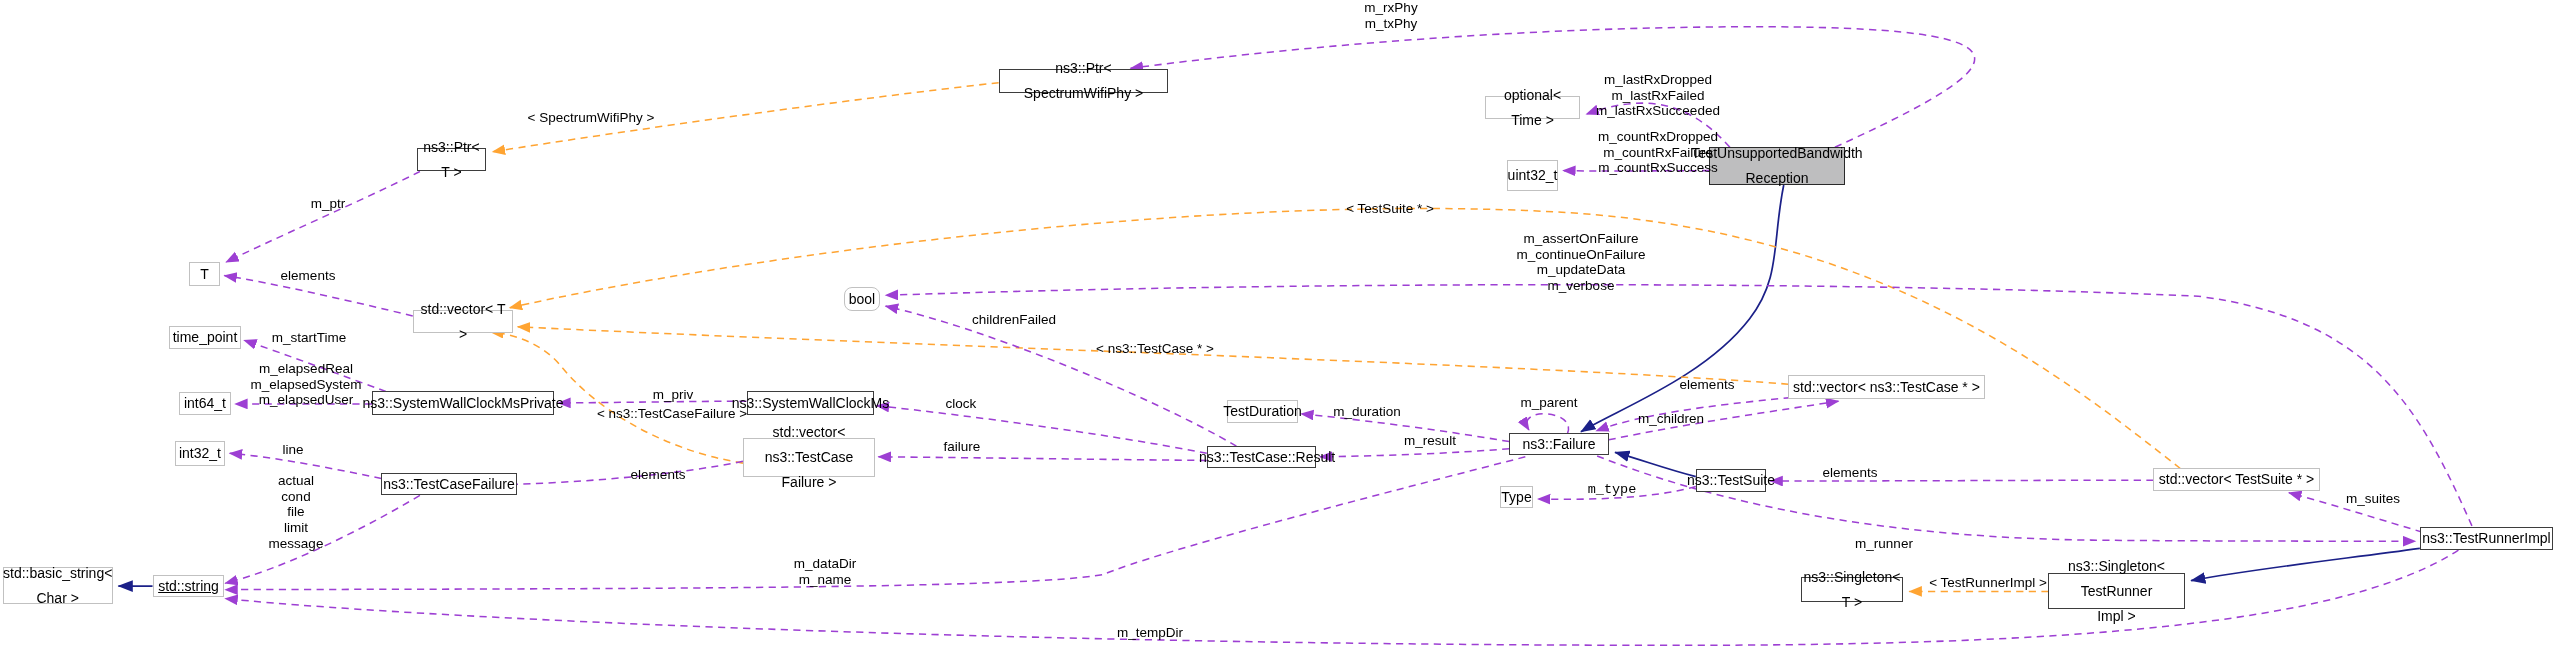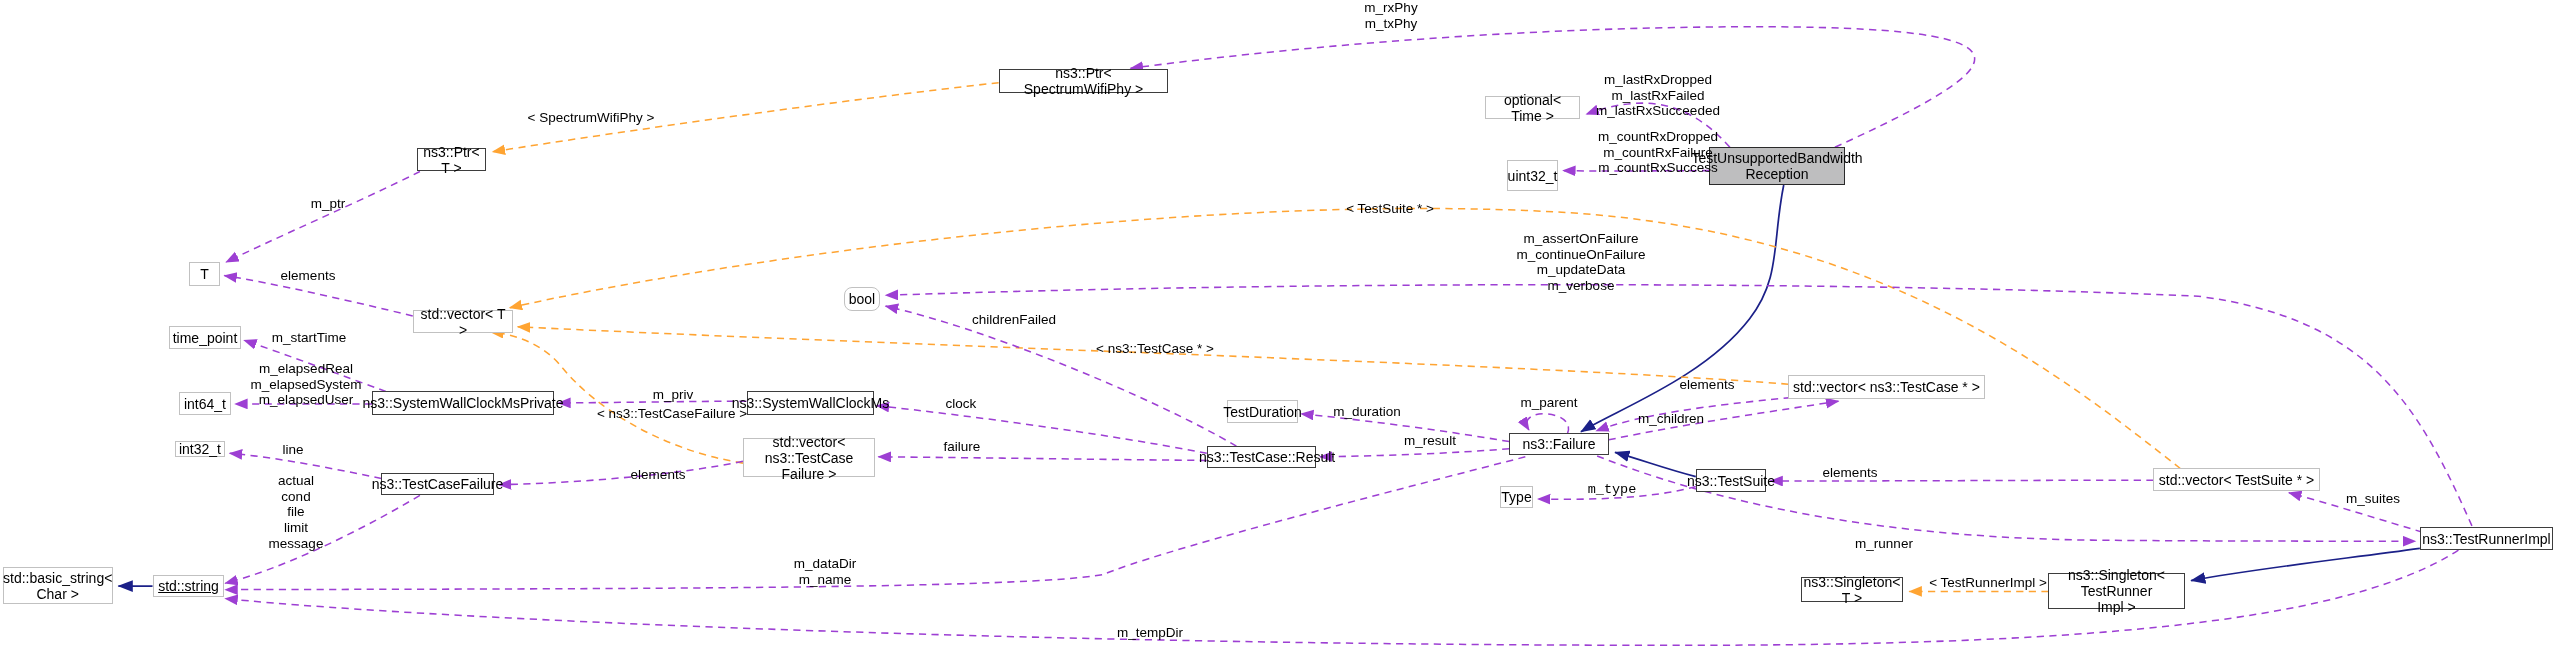--- a/index.html
+++ b/index.html
@@ -1,20 +1,20 @@
 <!DOCTYPE html>
 <html style="font-size:14.4px"><head>
 <meta charset="utf-8">
 <style>
   html,body{margin:0;padding:0;background:#ffffff;}
   #stage{position:relative;width:2576px;height:649px;background:#ffffff;overflow:hidden;
          font-family:"Liberation Sans",sans-serif;}
   #wires{position:absolute;left:0;top:0;}
   .node{position:absolute;box-sizing:border-box;display:flex;align-items:center;justify-content:center;
-        text-align:center;font-size:14px;line-height:16px;white-space:pre-line;color:#000;
+        text-align:center;font-size:14px;line-height:25px;white-space:pre-line;color:#000;
         background:#ffffff;padding:0 2.7px;}
   .node.class{border:1.3px solid #3d3d3d;}
   .node.plain{border:1.2px solid #c1c1c1;}
   .node.current{border:1.3px solid #2a2a2a;background:#bebebf;}
   .elabel{position:absolute;transform:translate(-50%,-50%);font-size:13.5px;line-height:15.7px;
           text-align:center;white-space:pre-line;color:#000;pointer-events:none;}
 </style>
 </head>
 <body>
 
@@ -82,22 +82,22 @@
       <div class="node plain" style="left: 169px; top: 326px; width: 72px; height: 23px;">time_point</div>
       <div class="node plain" style="left: 179px; top: 392px; width: 52px; height: 23px;">int64_t</div>
       <div class="node class" style="left: 372px; top: 391px; width: 182px; height: 24px;">ns3::SystemWallClockMsPrivate</div>
       <div class="node class" style="left: 747px; top: 391px; width: 127px; height: 24px;">ns3::SystemWallClockMs</div>
       <div class="node plain" style="left: 743px; top: 438px; width: 132px; height: 39px;">std::vector&lt; ns3::TestCase
 Failure &gt;</div>
       <div class="node plain" style="left: 1227px; top: 400px; width: 71px; height: 23px;">TestDuration</div>
       <div class="node class" style="left: 1207px; top: 446px; width: 109px; height: 22.4px; padding-left: 14px;">ns3::TestCase::Result</div>
       <div class="node class" style="left: 1509px; top: 433px; width: 100px; height: 22.4px;">ns3::Failure</div>
       <div class="node plain" style="left: 1788px; top: 375px; width: 197px; height: 24px;">std::vector&lt; ns3::TestCase * &gt;</div>
-      <div class="node plain" style="left: 175px; top: 441px; width: 50px; height: 16px;">int32_t</div>
-      <div class="node class" style="left: 381px; top: 473px; width: 113px; height: 22.4px;">ns3::TestCaseFailure</div>
+      <div class="node plain" style="left: 175px; top: 441px; width: 50px; height: 25px;">int32_t</div>
+      <div class="node class" style="left: 381px; top: 473px; width: 136px; height: 22.4px;">ns3::TestCaseFailure</div>
       <div class="node plain" style="left: 1500px; top: 486px; width: 33px; height: 22.4px;">Type</div>
       <div class="node class" style="left: 1696px; top: 469px; width: 70px; height: 23px;">ns3::TestSuite</div>
       <div class="node plain" style="left: 2153px; top: 468px; width: 167px; height: 23px;">std::vector&lt; TestSuite * &gt;</div>
       <div class="node class" style="left: 2420px; top: 527px; width: 133px; height: 23px;">ns3::TestRunnerImpl</div>
       <div class="node plain" style="left: 2.7px; top: 567px; width: 110px; height: 37px;">std::basic_string&lt;
 Char &gt;</div>
       <div class="node plain" style="left: 153px; top: 575px; width: 71px; height: 22.4px; text-decoration: underline;">std::string</div>
       <div class="node class" style="left: 1801px; top: 577px; width: 102px; height: 25px;">ns3::Singleton&lt; T &gt;</div>
       <div class="node class" style="left: 2048px; top: 573px; width: 137px; height: 36px;">ns3::Singleton&lt; TestRunner
 Impl &gt;</div>

